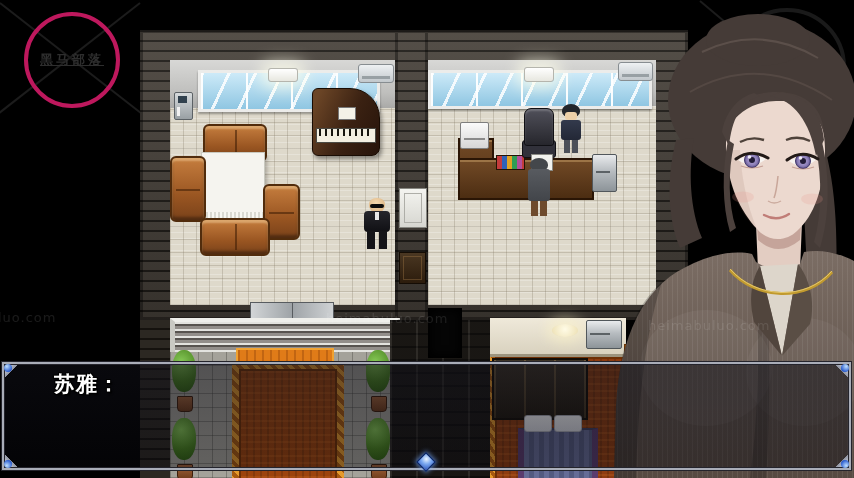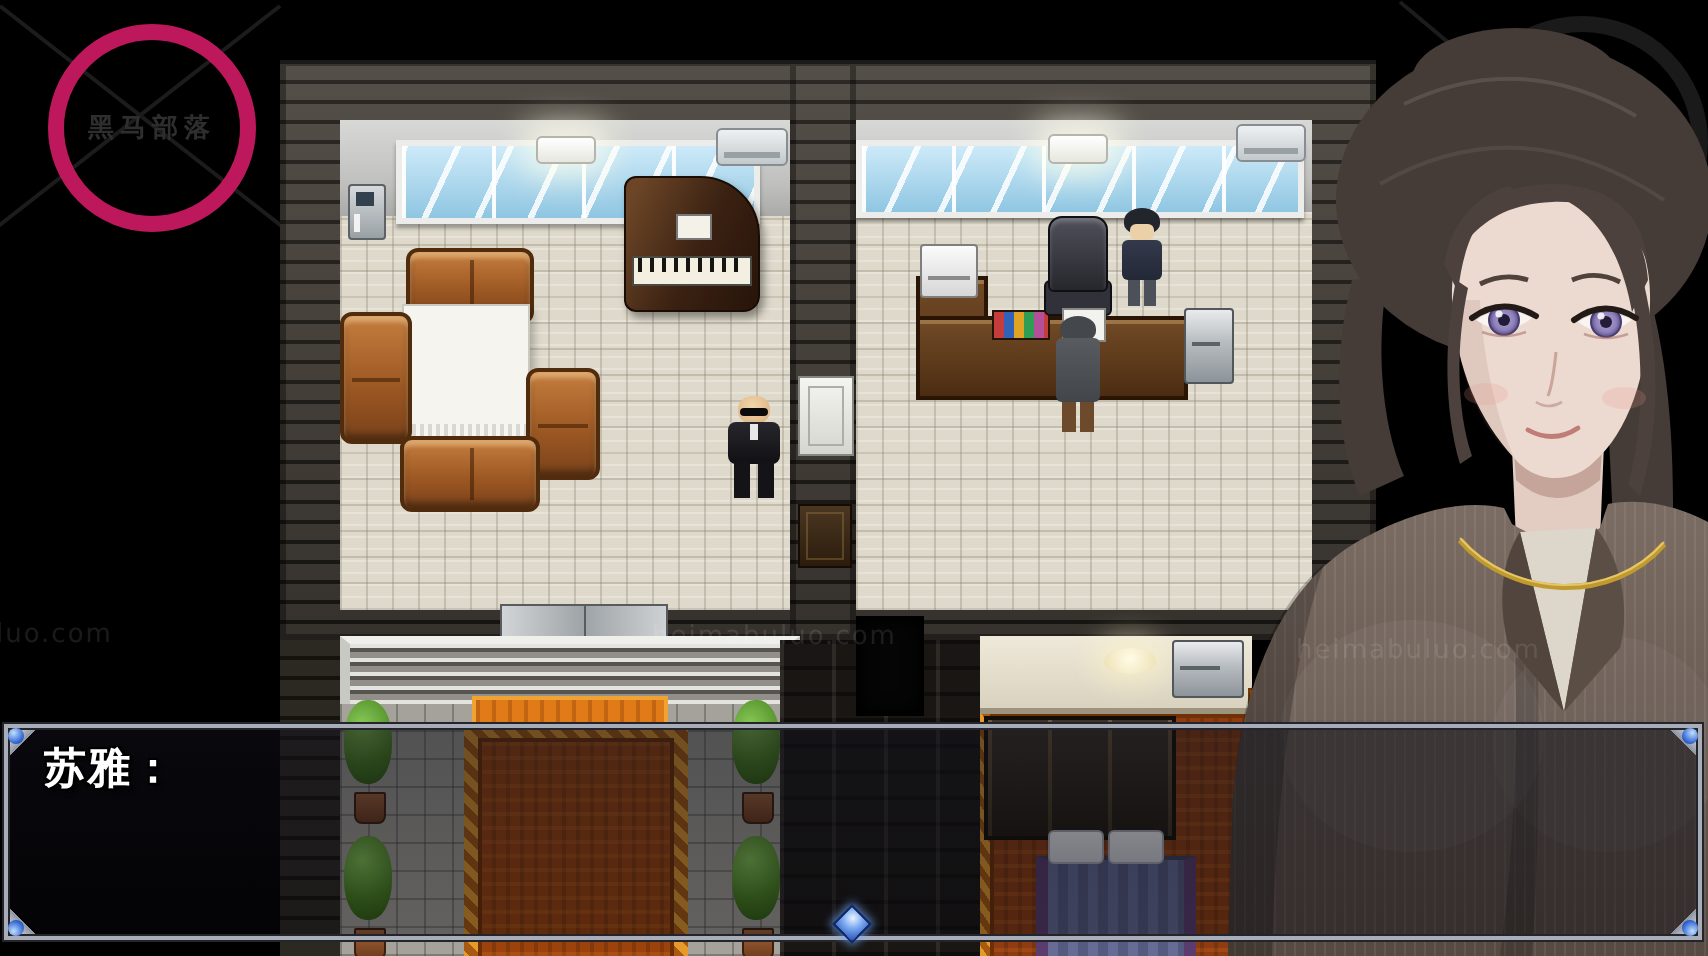--- a/index.html
+++ b/index.html
@@ -103,35 +103,35 @@
       repeating-linear-gradient(90deg,rgba(170,135,80,.4) 0 2px,transparent 2px 30px);
     border:2px solid #120d06;}
   .bedbody{background:repeating-linear-gradient(90deg,#666c96 0 5px,#545a80 5px 10px);
     border-left:6px solid #5a3c6e;border-right:6px solid #5a3c6e;border-top:2px solid #3e3e5e;}
   .pillow{background:linear-gradient(#f4f5f8,#d7d9e0);border:1px solid #a9abb5;border-radius:3px;}
   .lamp{background:radial-gradient(circle at 50% 40%,#fffbe6,#ecdfb2);border-radius:50%;
     box-shadow:0 0 13px 6px rgba(255,246,200,.55);}
   .goldtrim{background:repeating-linear-gradient(45deg,#e8941c 0 3px,#a85a10 3px 6px);border:1px solid #713806;}
 
   
-  .wlogo{border:8px solid #be185d;border-radius:50%;display:flex;align-items:center;justify-content:center;
-    color:#2e2e2e;font-size:13px;letter-spacing:3px;font-weight:bold;}
+  .wlogo{border:4px solid #be185d;border-radius:50%;display:flex;align-items:center;justify-content:center;
+    color:#2e2e2e;font-size:13px;letter-spacing:3px;font-weight:bold;text-decoration:underline;}
   .wline{height:2px;background:#1c1c1c;transform-origin:0 50%;}
   .wsite{color:rgba(255,255,255,.10);font-size:13px;letter-spacing:1px;white-space:nowrap;}
 
   
   .dialog{background:linear-gradient(rgba(16,16,24,.55),rgba(8,8,14,.42));
     border:2px solid #a9adb8;box-shadow:0 0 0 1px #24242c,inset 0 0 0 1px #24242c;}
   .corner{width:15px;height:15px;}
   .corner::before{content:"";position:absolute;inset:0;
     background:linear-gradient(135deg,#e4e8f2 0%,#8f94a2 42%,transparent 43%);}
   .corner::after{content:"";position:absolute;width:8px;height:8px;border-radius:50%;left:-1px;top:-1px;
     background:radial-gradient(circle at 35% 30%,#bfe0ff,#2d5fd0 70%,#123070);}
   .dtext{color:#fff;font-weight:700;font-size:21px;line-height:27px;letter-spacing:1px;
-    text-shadow:-1px -1px 0 #000,1px -1px 0 #000,-1px 1px 0 #000,1px 1px 0 #000,2px 2px 2px rgba(0,0,0,.9);}
+    text-shadow:-1px -1px 0 #000,1px -1px 0 #000,-1px 1px 0 #000,1px 1px 0 #000,2px 2px 2px rgba(0,0,0,.9);margin-left:32px;}
   .cursor{width:12px;height:12px;transform:rotate(45deg);
     background:radial-gradient(circle at 35% 30%,#eaf4ff,#7aa8f0 45%,#2a52b8);
     border:1px solid #0c2a70;box-shadow:0 0 5px 1px rgba(120,170,255,.7);}
 
   
   .npc div{position:absolute;}
 </style>
 </head>
 <body>
 

